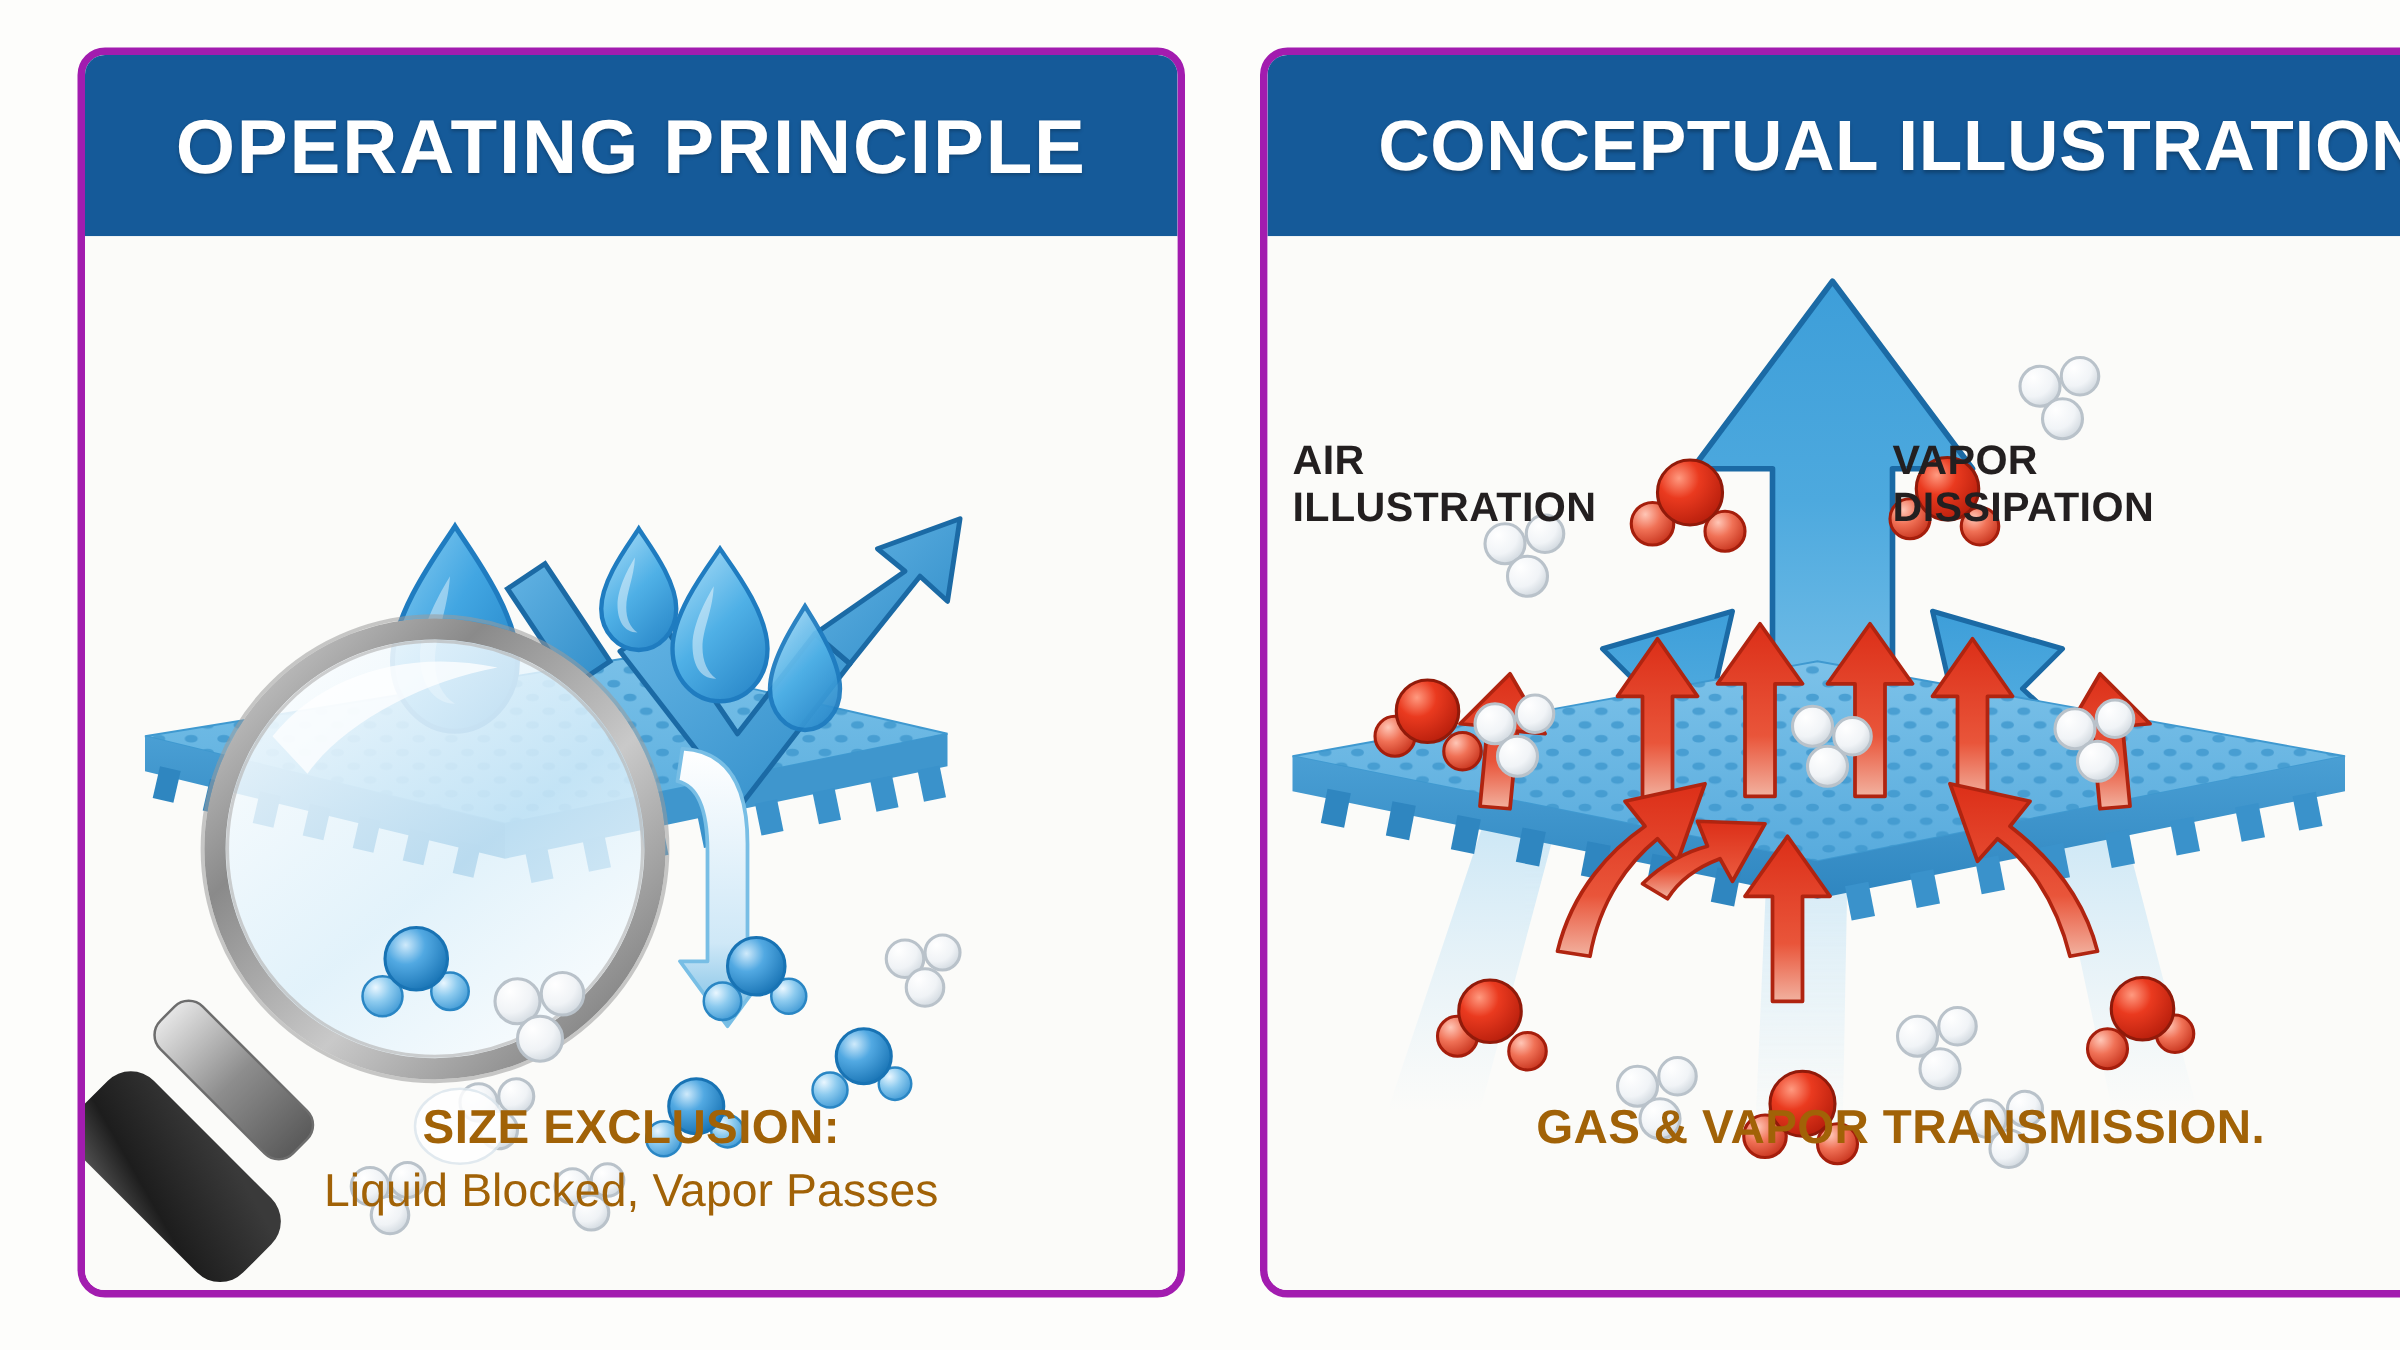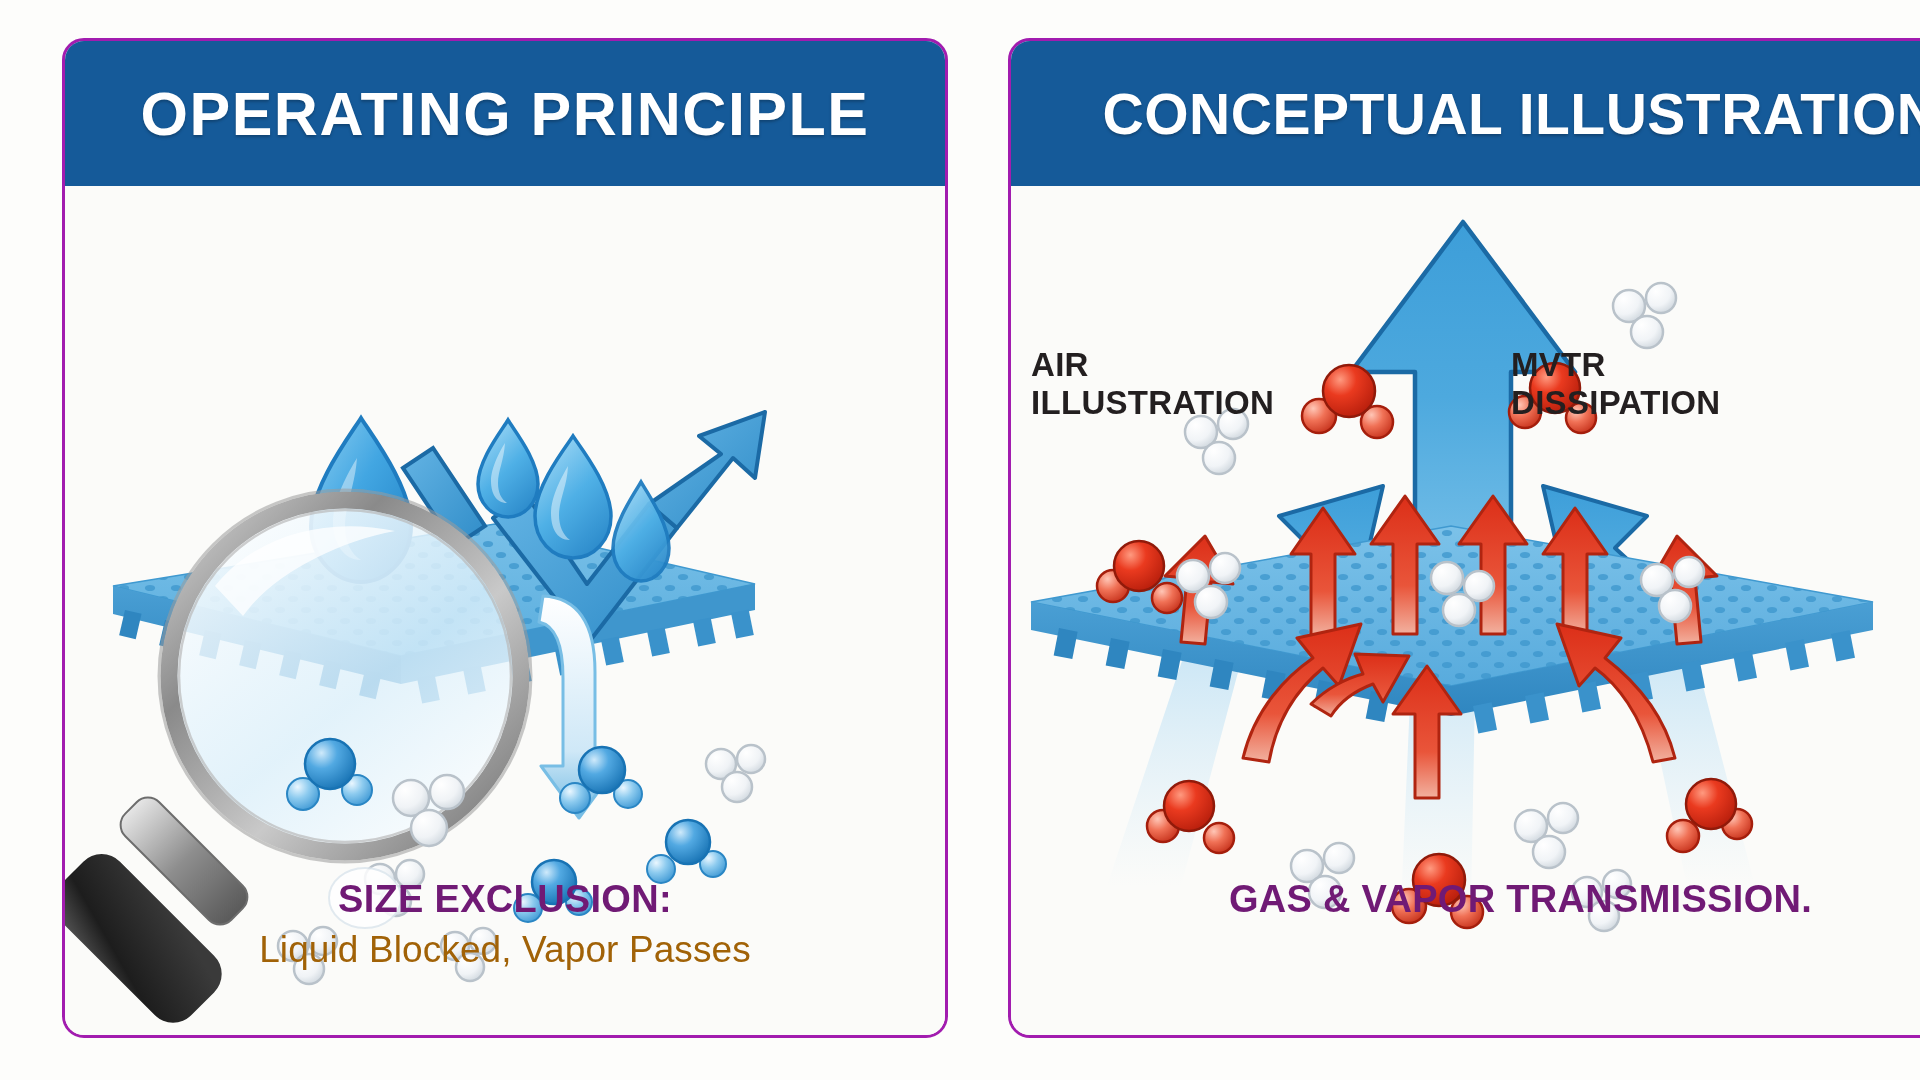--- a/index.html
+++ b/index.html
@@ -8,21 +8,21 @@
     background:#fdfdfb;
     font-family:"Liberation Sans", sans-serif;
     overflow:hidden;
   }
   .stage{position:relative;width:1920px;height:1080px;background:#fdfdfb;}
 
   
   .panel{
     position:absolute;top:38px;height:1000px;
     background:#fbfbf9;
-    border:3px solid #a21caf;
+    border:6px solid #a21caf;
     border-radius:22px;
     box-sizing:border-box;
     overflow:hidden;
   }
   #panel-left{left:62px;width:886px;}
   #panel-right{left:1008px;width:1025px;}
 
   .panel-header{
     height:145px;
     background:#155a99;
@@ -36,21 +36,21 @@
     text-align:center;
     text-shadow:0 2px 3px rgba(0,0,0,.25);
   }
   #panel-left .title{font-size:61px;letter-spacing:1.5px;}
   #panel-right .title{font-size:57px;letter-spacing:.5px;}
 
   .panel-body{position:relative;height:852px;background:#fbfbf9;}
 
   
   .caption{position:absolute;left:0;width:100%;text-align:center;}
-  .caption .line1{font-size:38px;font-weight:bold;color:#701a75;letter-spacing:.3px;}
+  .caption .line1{font-size:38px;font-weight:bold;color:#a16207;letter-spacing:.3px;}
   .caption .line2{font-size:37px;color:#a16207;margin-top:8px;letter-spacing:.1px;}
   #caption-left{top:692px;}
   #caption-right{top:692px;}
 
   
   .field-label{
     position:absolute;text-align:left;
     font-size:33px;font-weight:bold;color:#231f20;
     line-height:1.16;letter-spacing:.3px;
   }
@@ -495,21 +495,21 @@
           <circle cx="593" cy="730" r="15" fill="url(#atomWhite2)" stroke="#b9c2ca" stroke-width="2.5"></circle>
         </g>
       </svg>
 
       <div class="field-label" id="label-air">
         <div>AIR</div>
         <div>ILLUSTRATION</div>
       </div>
 
       <div class="field-label" id="label-heat">
-        <div>MVTR</div>
+        <div>VAPOR</div>
         <div>DISSIPATION</div>
       </div>
 
       <div class="caption" id="caption-right">
         <div class="line1">GAS &amp; VAPOR TRANSMISSION.</div>
       </div>
 
     </div>
   </div>
 

